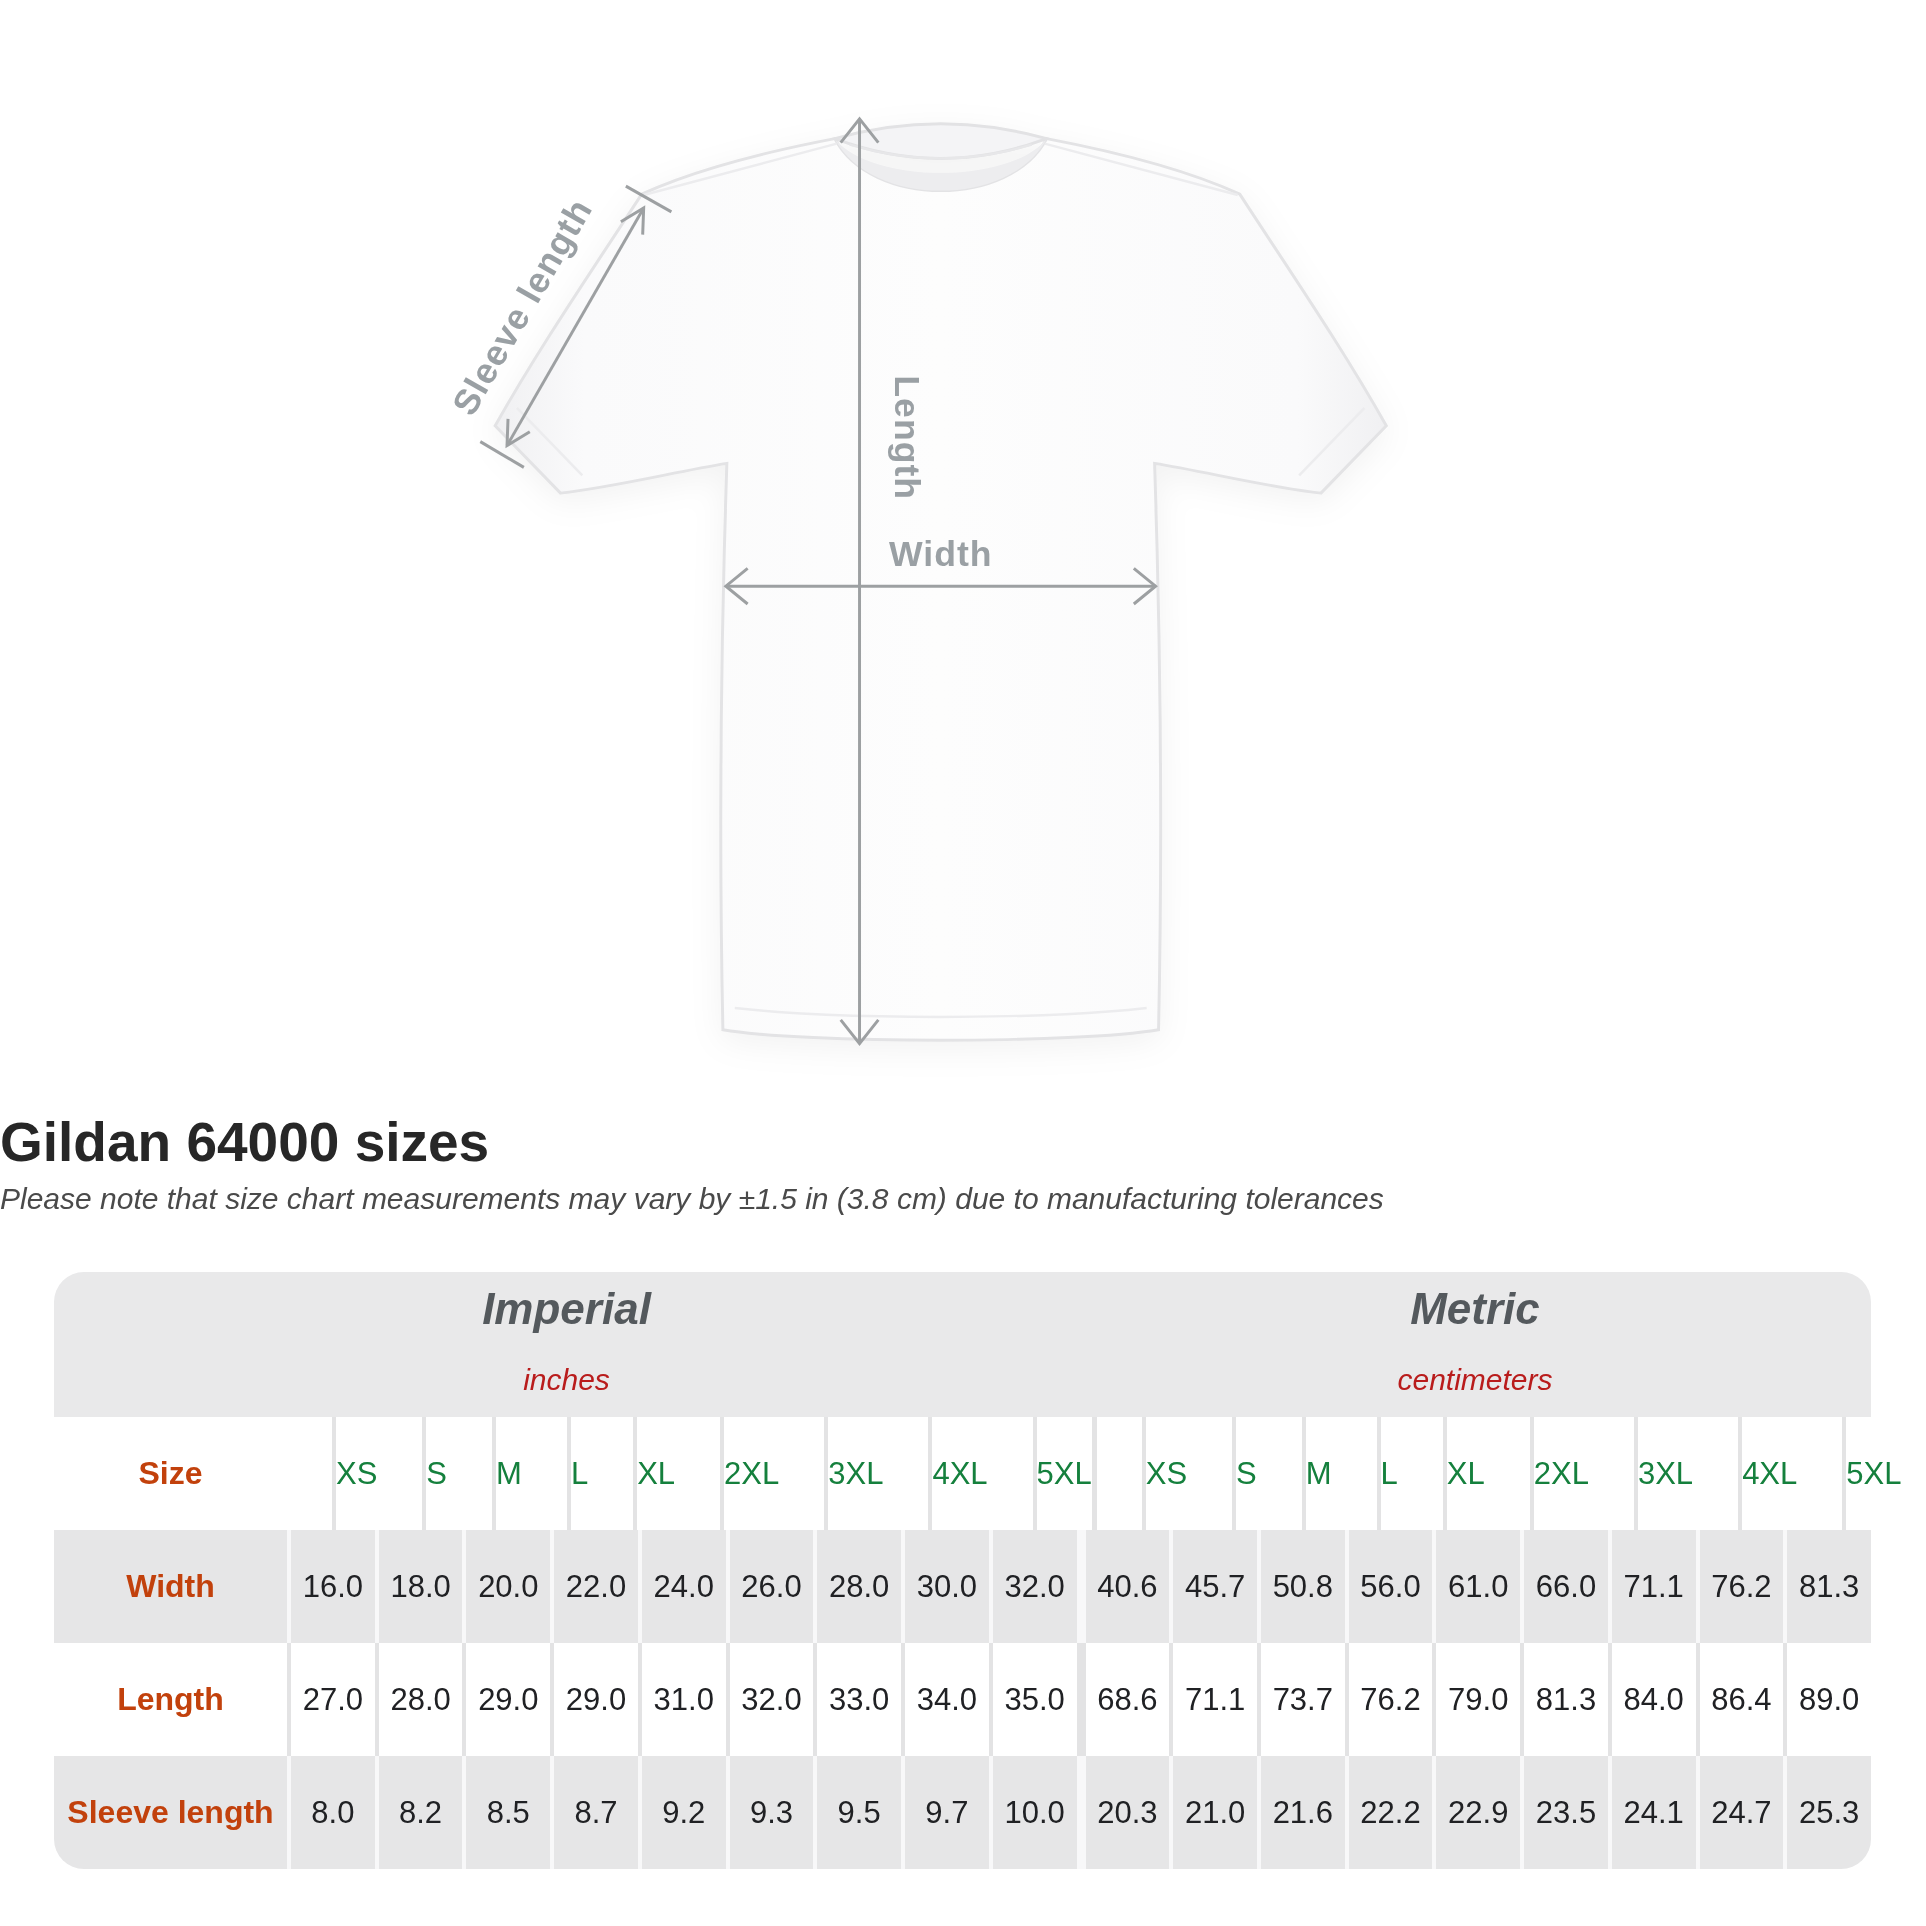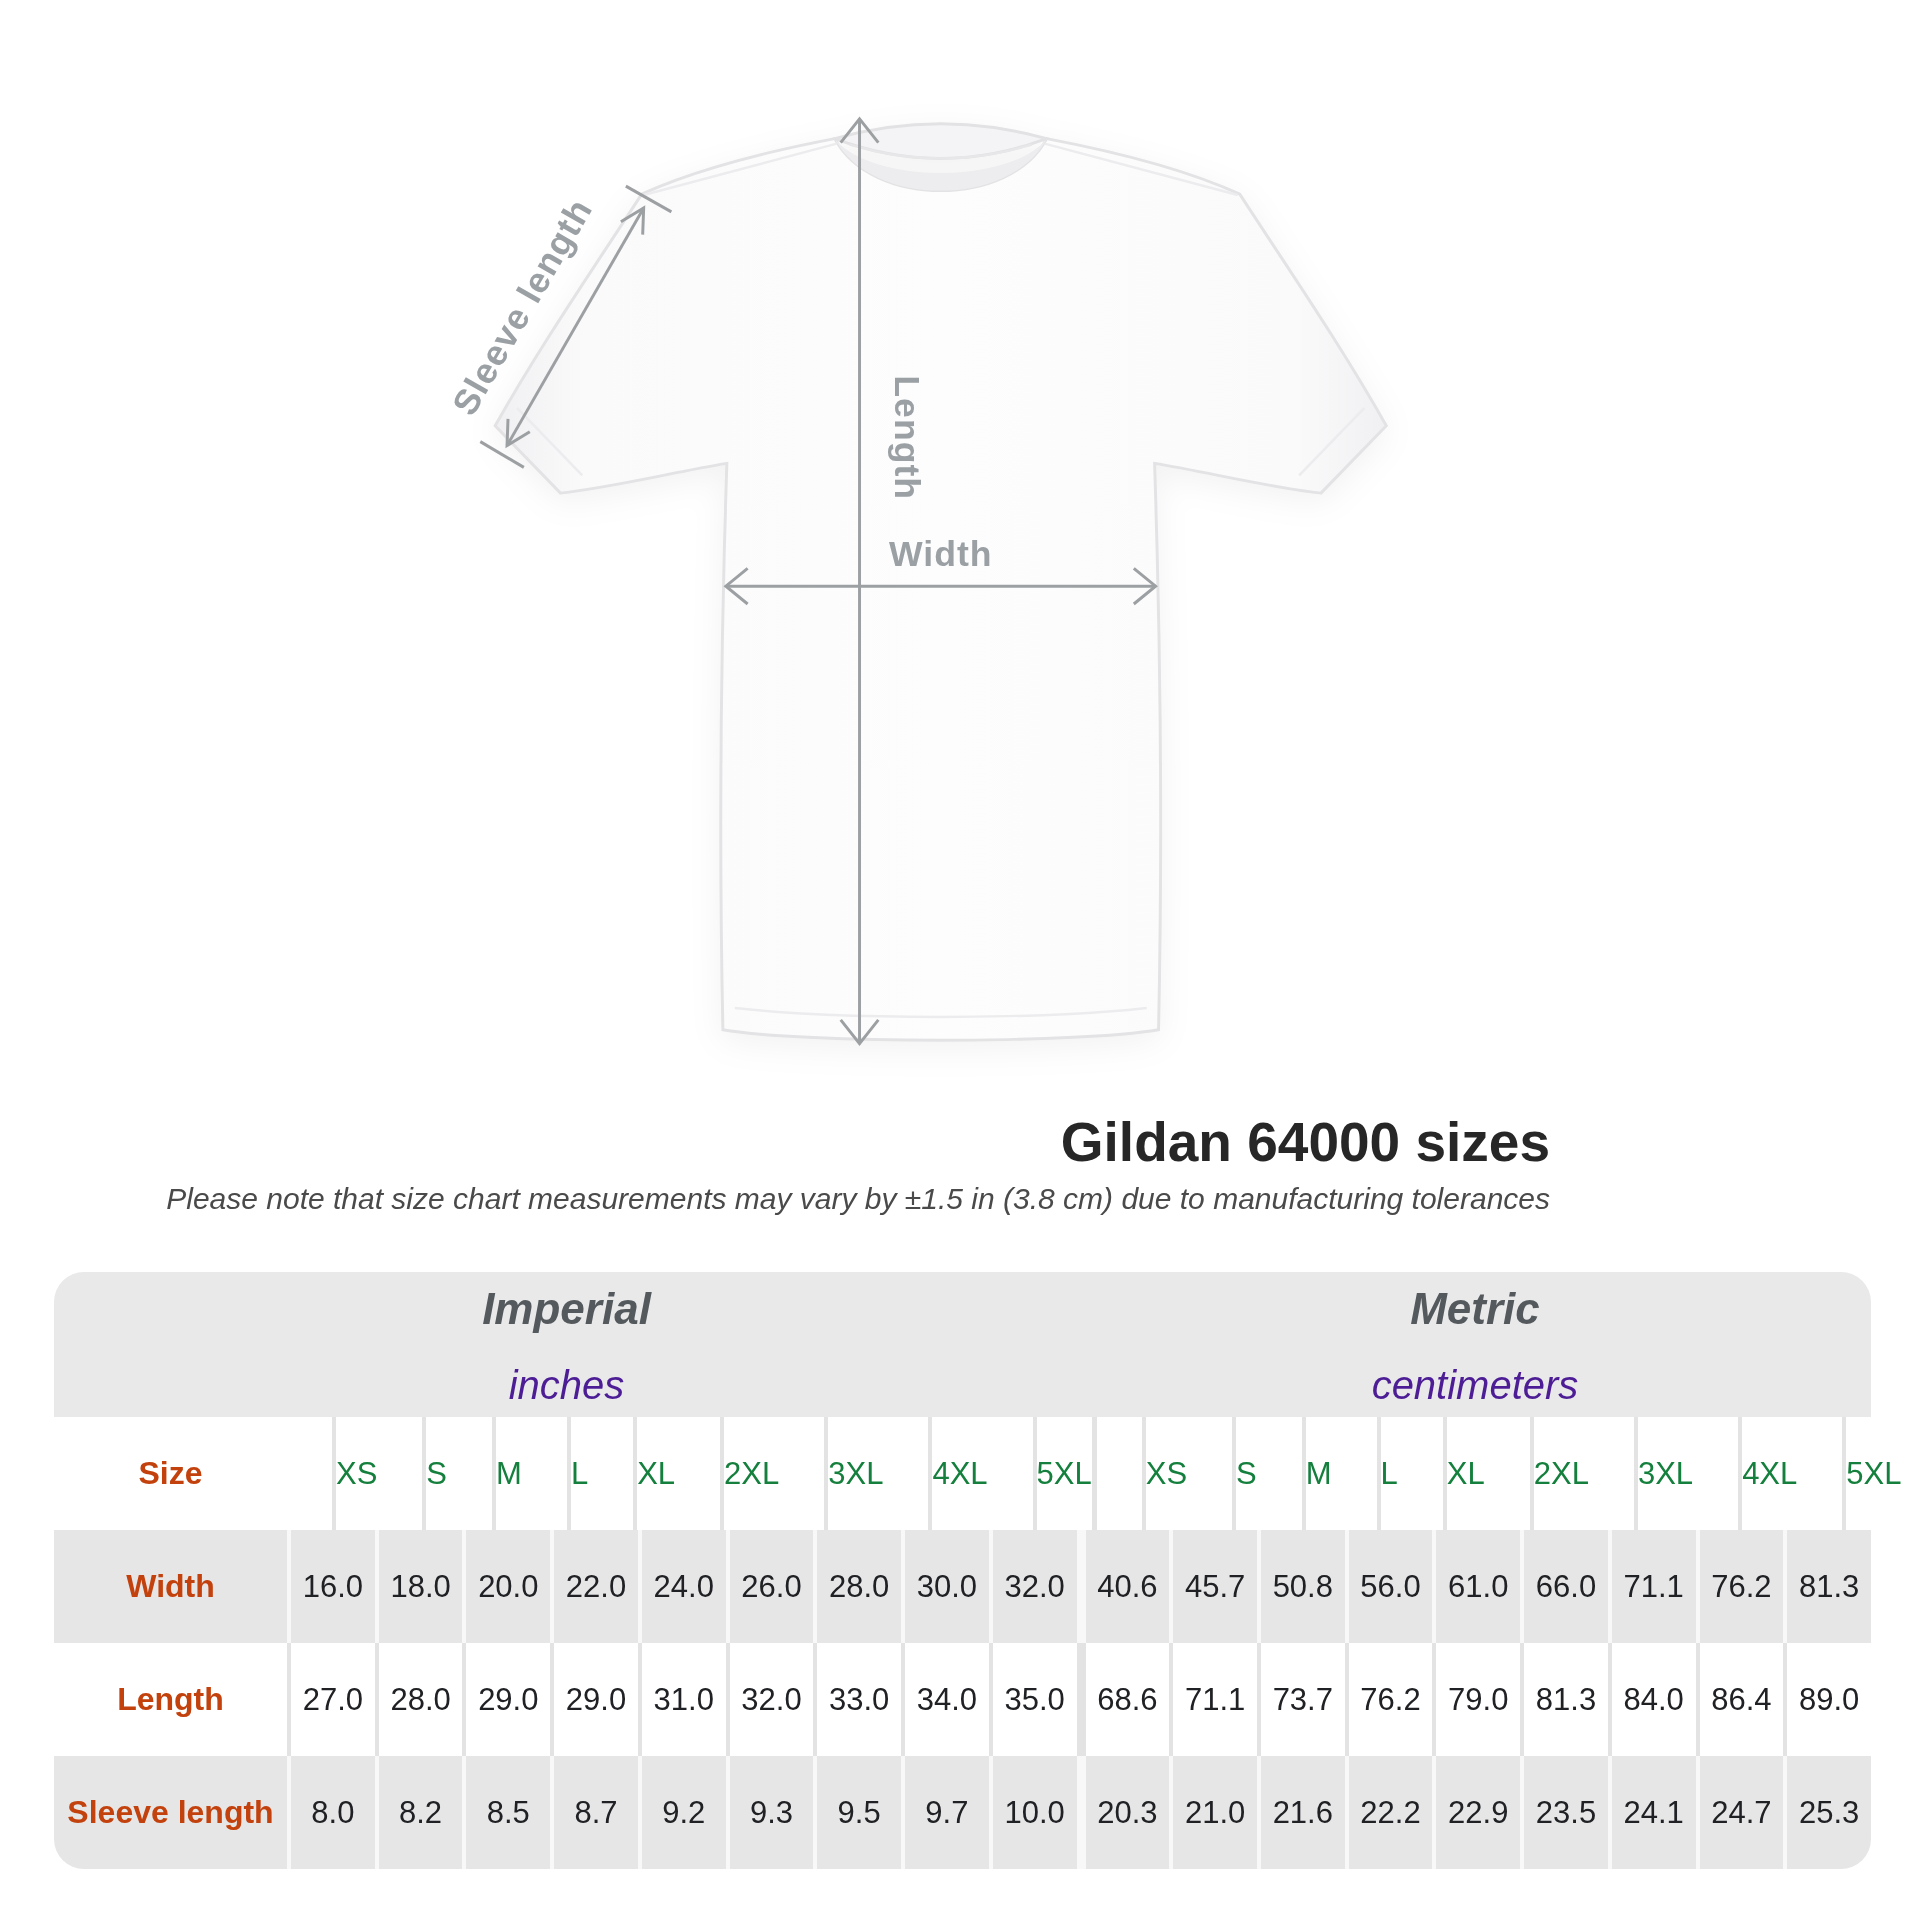--- a/index.html
+++ b/index.html
@@ -9,37 +9,37 @@
     font-family:"Liberation Sans",sans-serif;overflow:hidden;
   }
   
   #diagram{position:absolute;left:0;top:0;width:1927px;height:1109px;}
   .shirt-shadow{filter:drop-shadow(0 8px 16px rgba(0,0,0,0.05));}
   .meas-label{
     font-family:"Liberation Sans",sans-serif;font-weight:bold;font-size:36px;
     fill:#9aa0a4;letter-spacing:1px;
   }
   
-  #title-block{position:absolute;left:0;top:1111px;width:1550px;text-align:right;}
+  #title-block{position:absolute;left:0;top:1111px;width:1550px;text-align:left;}
   #page-title{font-size:55px;font-weight:bold;color:#272727;margin:0;line-height:1.15;}
   #page-subtitle{font-size:30px;font-style:italic;color:#4a4a4a;margin-top:8px;}
   
   #size-table{position:absolute;left:54px;top:1272px;width:1817px;}
   .t-header{
     display:flex;height:145px;background:#e9e9ea;
     border-radius:30px 30px 0 0;
   }
   .t-header-half{
     display:flex;flex-direction:column;align-items:center;justify-content:flex-start;
     padding-top:12px;gap:29px;
   }
   .t-header-half.imp{flex:0 0 1025px;}
   .t-header-half.met{flex:1;}
   .unit-title{font-size:44px;font-weight:bold;font-style:italic;color:#54595d;}
-  .unit-sub{font-size:40px;font-style:italic;color:#4c1d95;}
+  .unit-sub{font-size:30px;font-style:italic;color:#b91c1c;}
   .t-row{display:flex;height:113px;}
   .t-row.row-white{background:#ffffff;}
   .t-row.row-gray{background:#e6e6e7;}
   .t-row.last{border-radius:0 0 30px 30px;overflow:hidden;}
   .label-cell{
     flex:0 0 233px;display:flex;align-items:center;justify-content:center;
     font-size:32px;font-weight:bold;color:#c2410c;text-align:center;
   }
   .group{flex:1;display:flex;}
   .group .cell{

